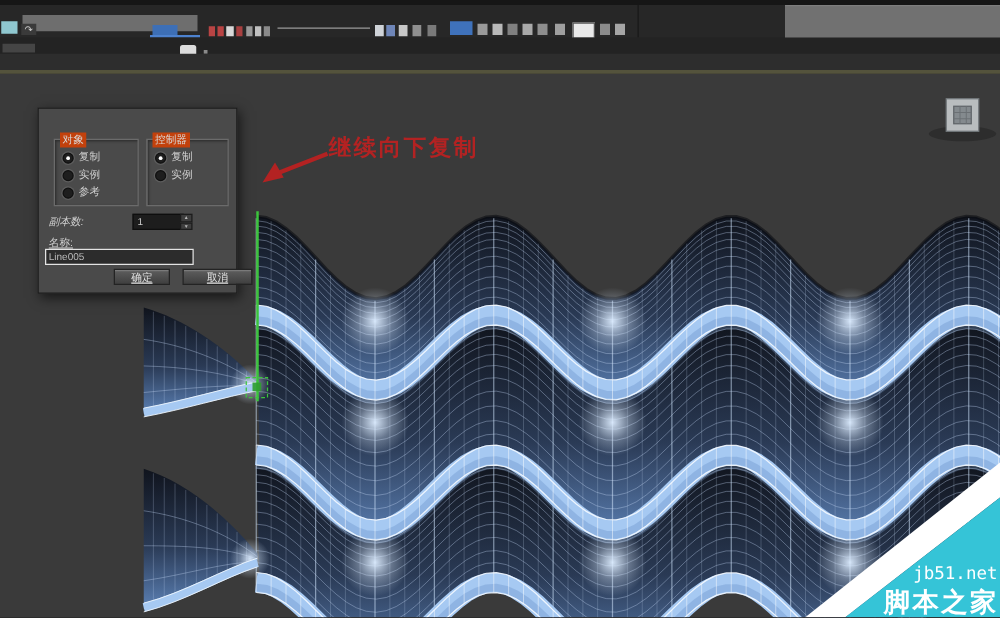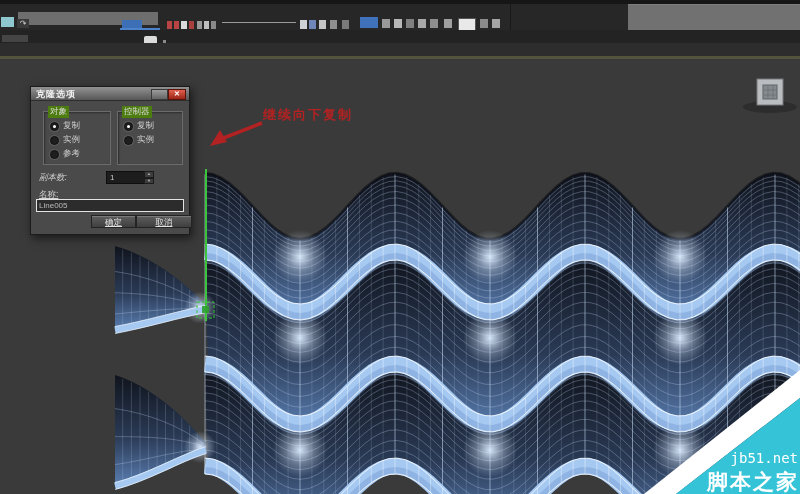--- a/index.html
+++ b/index.html
@@ -14,40 +14,40 @@
   #dialog .abs{position:absolute;}
   .titlebar{position:absolute;left:0;top:0;right:0;height:13px;
             background:linear-gradient(#929292,#575757);border-bottom:1px solid #2d2d2d;}
   .dlg-title{position:absolute;left:5px;top:1px;font-size:9px;font-weight:bold;color:#efefef;letter-spacing:1px;}
   .btn-help{position:absolute;right:21px;top:2px;width:15px;height:9px;
             background:linear-gradient(#9c9c9c,#646464);border:1px solid #393939;}
   .btn-close{position:absolute;right:3px;top:2px;width:16px;height:9px;
              background:linear-gradient(#e2604e,#9a2516);border:1px solid #58120a;
              color:#fff;font-size:7px;line-height:8px;text-align:center;font-weight:bold;}
   .group{position:absolute;border:1px solid #6b6b6b;box-shadow:inset 1px 1px 2px rgba(0,0,0,.4);}
-  .group-label{position:absolute;top:-6px;left:4px;background:#4d7c0f;padding:0 2px;font-size:8.5px;color:#d9d9d9;}
+  .group-label{position:absolute;top:-6px;left:4px;background:#c2410c;padding:0 2px;font-size:8.5px;color:#d9d9d9;}
   .radio-row{position:absolute;left:6px;display:flex;align-items:center;gap:4px;font-size:8.5px;color:#d0d0d0;}
   .radio{width:7px;height:7px;border-radius:50%;background:#1e1e1e;border:1px solid #101010;
          box-shadow:0 0 0 1px #5d5d5d;position:relative;flex:0 0 auto;}
   .radio.on::after{content:'';position:absolute;left:2px;top:2px;width:3px;height:3px;border-radius:50%;background:#fff;}
   .small-label{font-size:8.5px;color:#d0d0d0;}
   .spinner-field{position:absolute;left:75px;top:84px;width:36px;height:11px;background:#1d1d1d;
                  border:1px solid #0e0e0e;color:#c9c9c9;font-size:8px;line-height:11px;padding-left:3px;}
   .spinner-arrows{position:absolute;left:113px;top:84px;width:10px;height:13px;display:flex;flex-direction:column;}
   .spinner-arrows div{flex:1;background:#3e3e3e;border:1px solid #1c1c1c;color:#b5b5b5;
                       font-size:4px;line-height:4px;text-align:center;}
-  .name-input{position:absolute;left:5px;top:112px;width:148px;height:13px;box-sizing:border-box;
+  .name-input{position:absolute;left:5px;top:112px;width:119px;height:13px;box-sizing:border-box;
               background:#2c2c2c;border:1px solid #e4e4e4;color:#b9b9b9;font-size:8px;padding:0 2px;
               font-family:"Liberation Sans",sans-serif;}
   .dlg-btn{position:absolute;top:128px;height:13px;background:linear-gradient(#5e5e5e,#3f3f3f);
            border:1px solid #232323;box-shadow:inset 0 1px 0 #7a7a7a;color:#e2e2e2;
            font-size:8.5px;text-align:center;line-height:12px;box-sizing:border-box;text-decoration:underline;}
   
   #annotation-text{position:absolute;left:263px;top:106px;z-index:20;color:#b32222;
-                   font-size:13px;font-weight:bold;letter-spacing:2px;white-space:nowrap;}
+                   font-size:18px;font-weight:bold;letter-spacing:2px;white-space:nowrap;}
   
   #mesh{position:absolute;left:0;top:59px;z-index:1;}
   #watermark{position:absolute;left:600px;top:360px;z-index:40;}
 </style>
 </head>
 <body>
 
 <div id="screen">
 
   <div id="topbar">
@@ -514,25 +514,20 @@
     <rect x="202" y="247" width="7" height="7" fill="#2f9e2f" opacity="0.9"></rect>
     <g>
       <line x1="262" y1="64" x2="221" y2="80" stroke="#b32222" stroke-width="3.5"></line>
       <path d="M210,87 L227,83 L220,71 Z" fill="#b32222"></path>
     </g>
   </svg>
 
   <div id="annotation-text">继续向下复制</div>
 
   <div id="dialog">
-    <div class="titlebar">
-      <span class="dlg-title">克隆选项</span>
-      <span class="btn-help"></span>
-      <span class="btn-close">✕</span>
-    </div>
 
     <div class="group" id="grp-object" style="left:12px;top:24px;width:66px;height:52px;">
       <span class="group-label">对象</span>
       <div class="radio-row" style="top:8px;">
         <span class="radio on"></span>
         <span>复制</span>
       </div>
       <div class="radio-row" style="top:22px;">
         <span class="radio"></span>
         <span>实例</span>
@@ -559,21 +554,21 @@
     <div class="spinner-field">1</div>
     <div class="spinner-arrows">
       <div>▲</div>
       <div>▼</div>
     </div>
 
     <span class="small-label abs" style="left:8px;top:102px;text-decoration:underline;">名称:</span>
     <input class="name-input" type="text" value="Line005" style="">
 
     <div class="dlg-btn" style="left:60px;width:45px;">确定</div>
-    <div class="dlg-btn" style="left:105px;width:56px;">取消</div>
+    <div class="dlg-btn" style="left:115px;width:56px;">取消</div>
   </div>
 
   <svg id="watermark" width="200" height="134" viewBox="0 0 200 134">
     <polygon points="200,10 200,38 76,134 44,134" fill="#ffffff"></polygon>
     <polygon points="200,38 200,134 76,134" fill="#35c4d7"></polygon>
     <text x="198" y="103" text-anchor="end" fill="#ffffff" font-size="14" font-family="DejaVu Sans Mono, monospace">jb51.net</text>
     <text x="199" y="129" text-anchor="end" fill="#ffffff" font-size="21" font-weight="bold" letter-spacing="2" font-family="Liberation Sans, sans-serif">脚本之家</text>
   </svg>
 
 </div>

